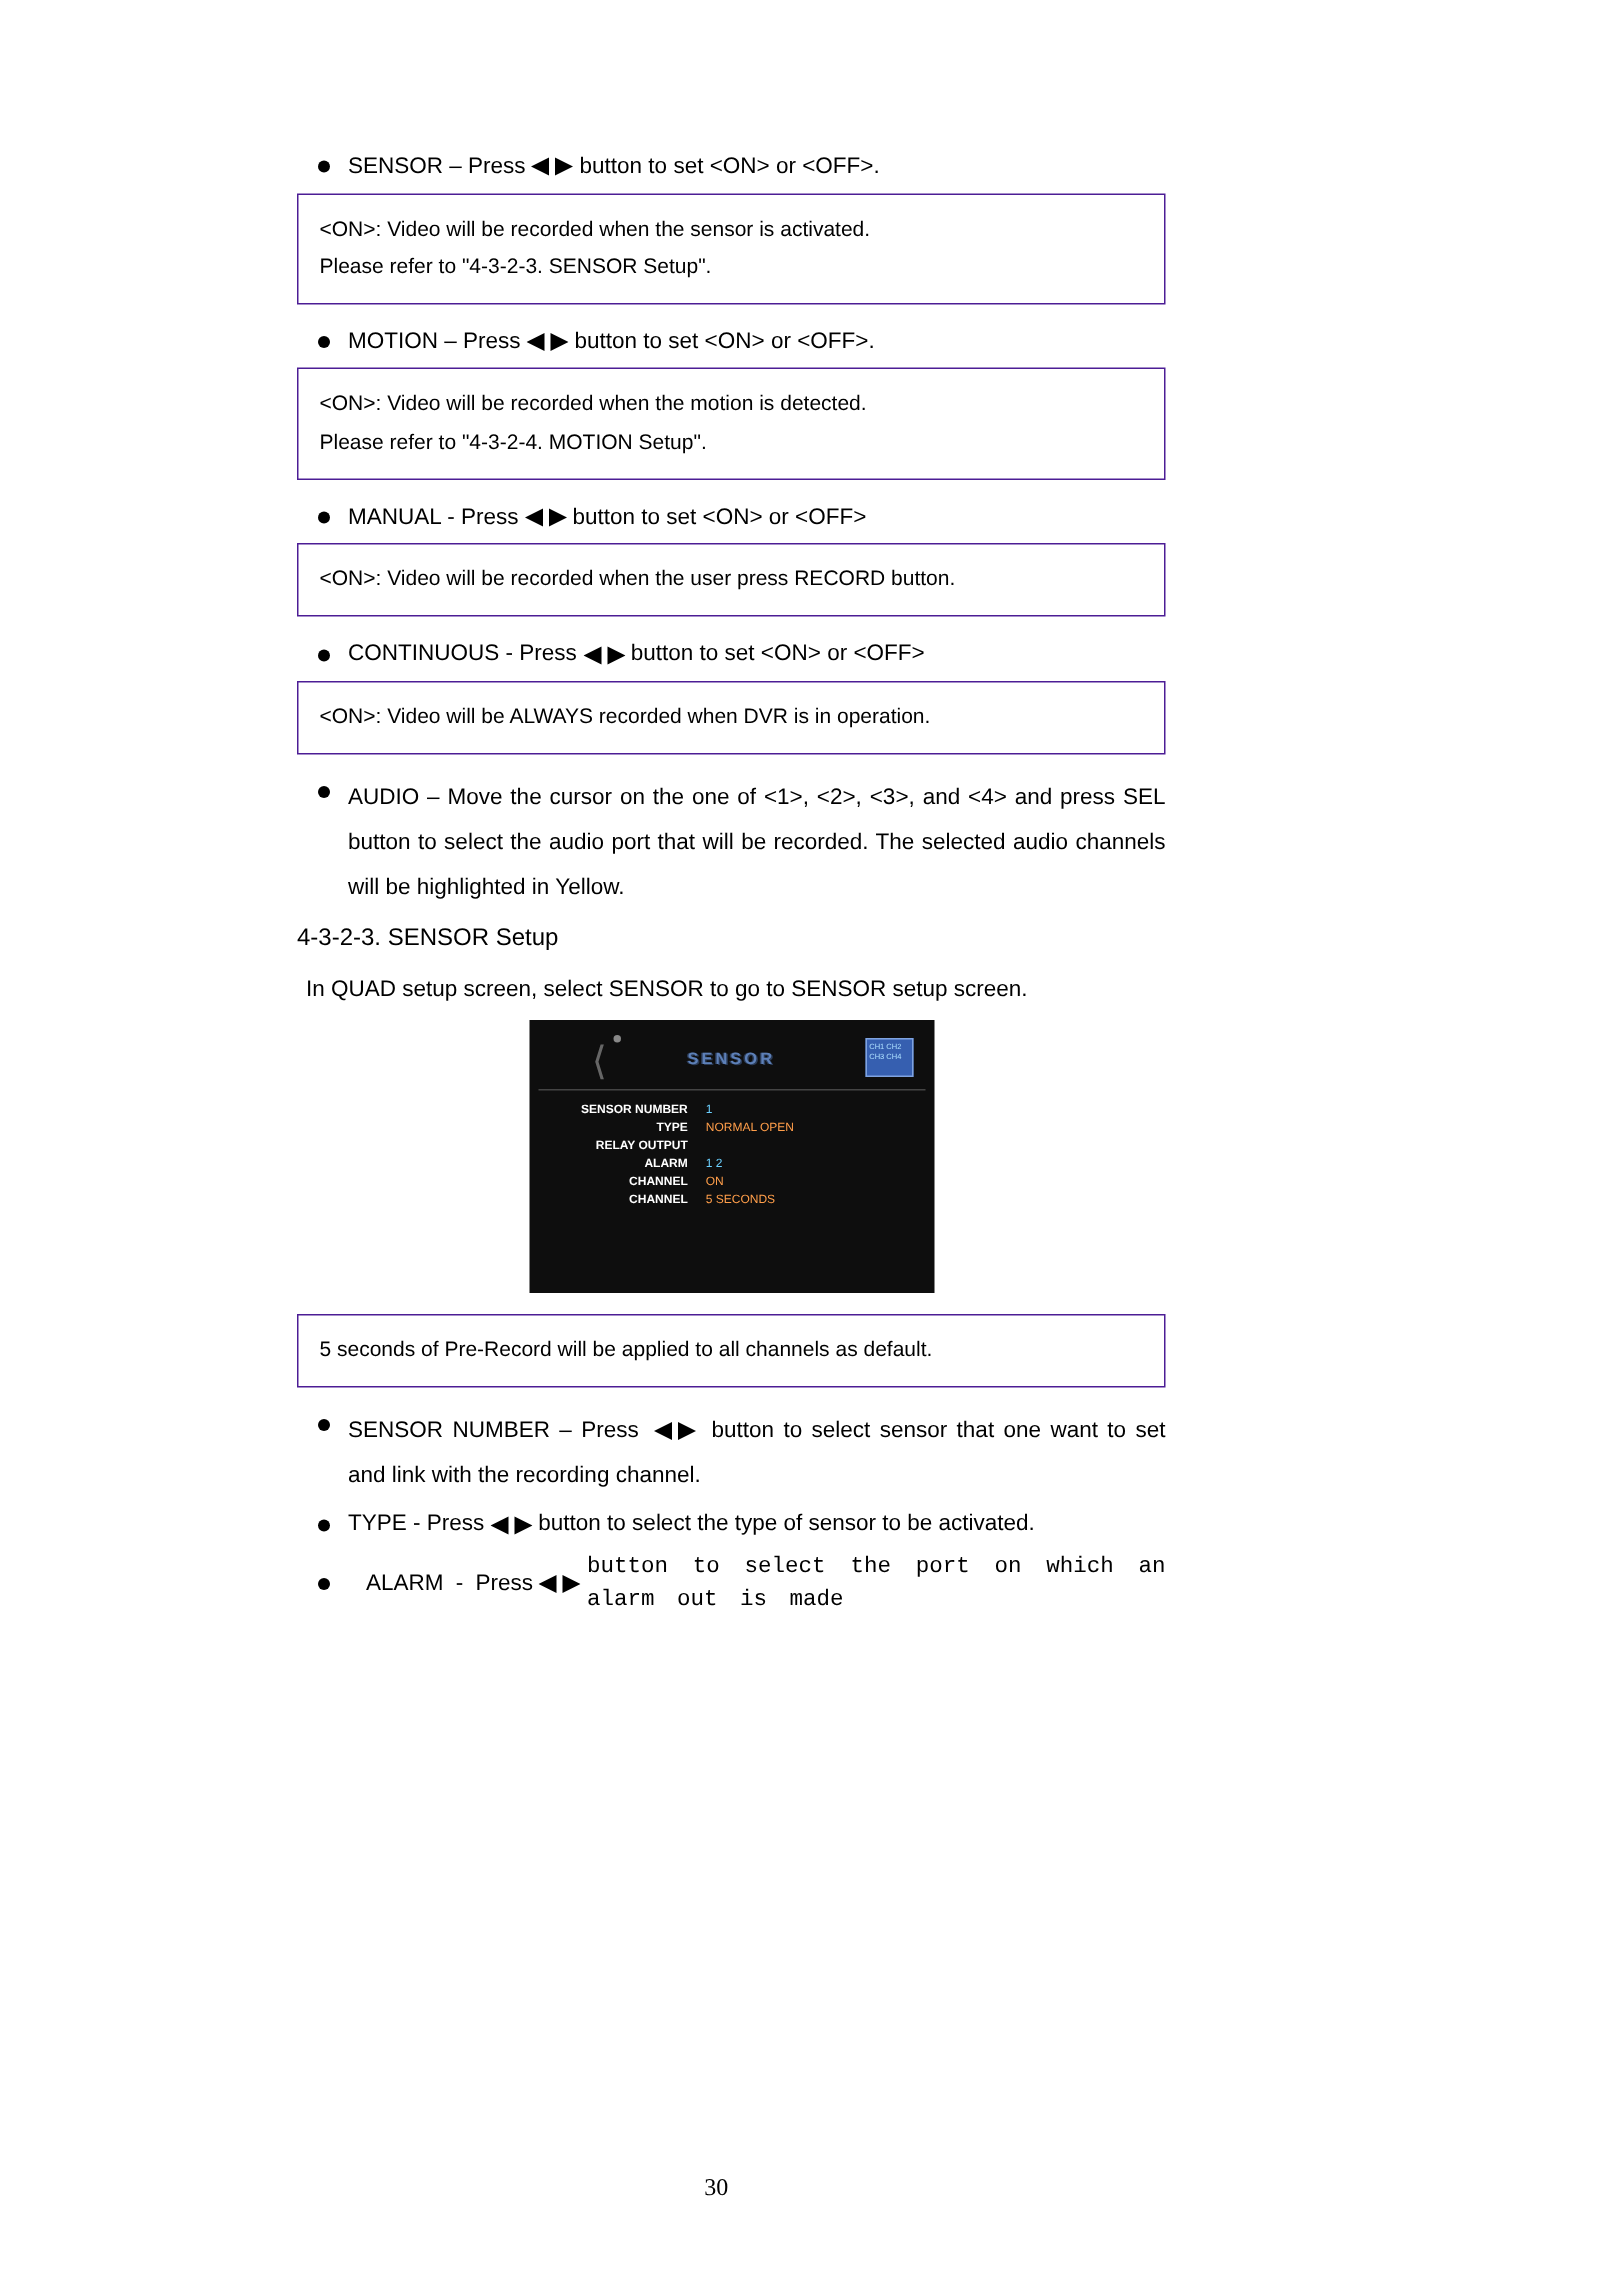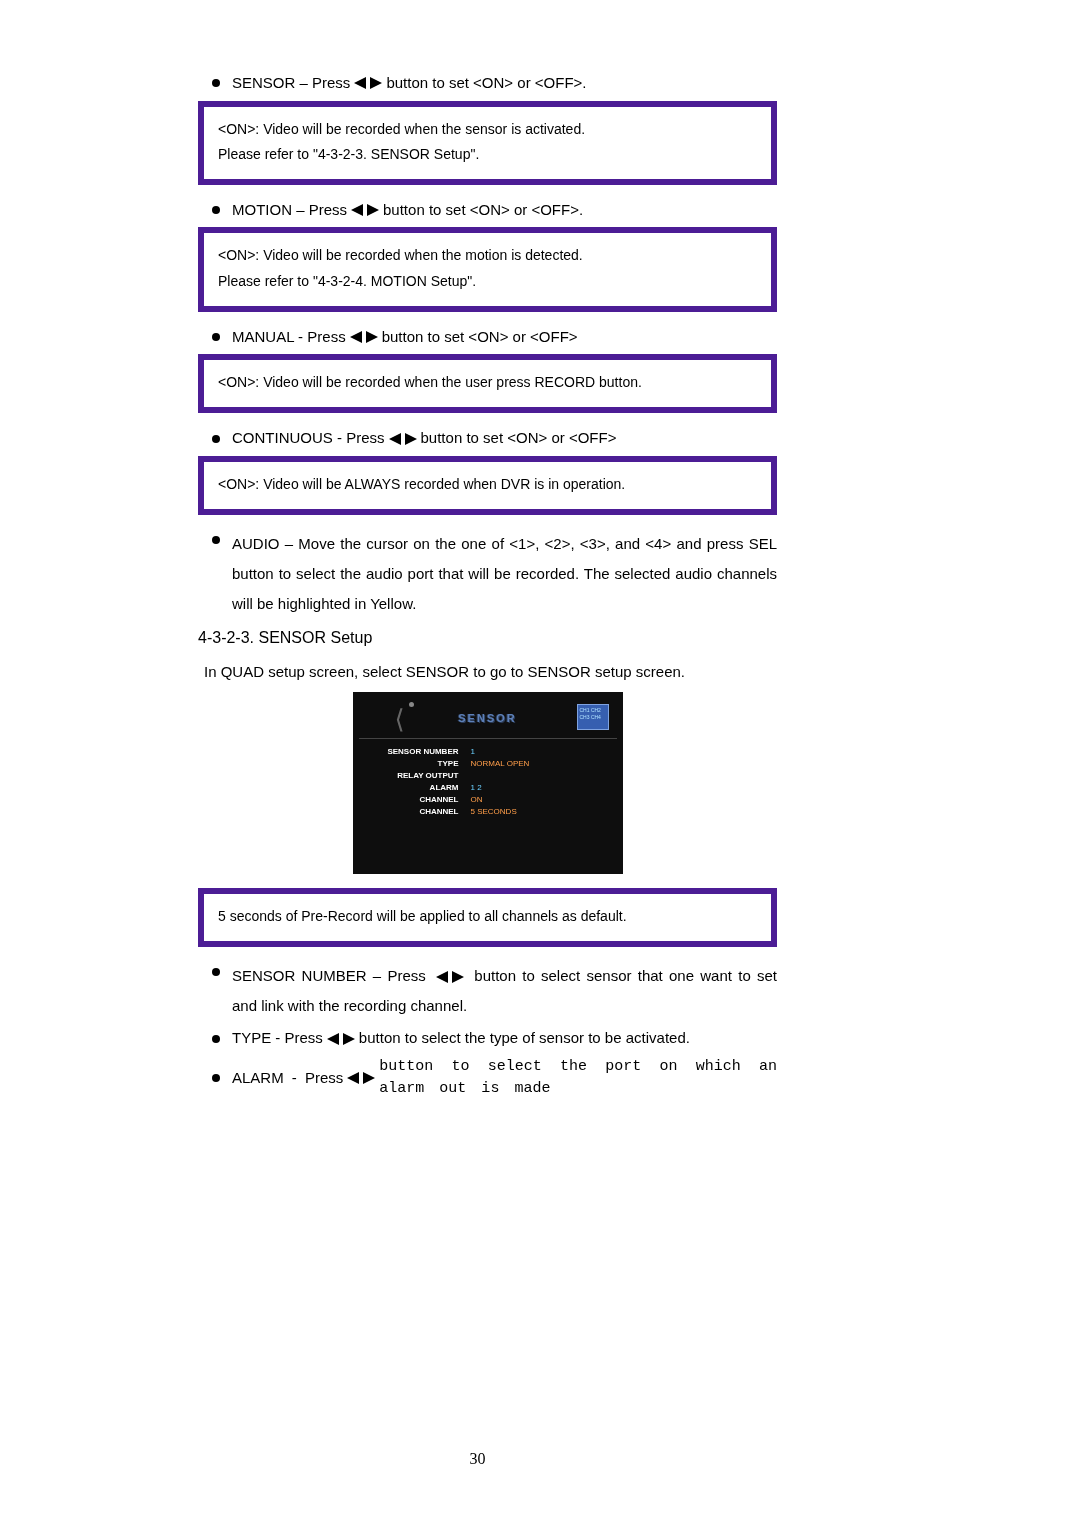--- a/index.html
+++ b/index.html
@@ -6,21 +6,21 @@
   margin: 0;
   padding: 0;
   background: #fff;
   font-family: Arial, sans-serif;
   font-size: 15px;
   color: #000;
 }
 .page {
   width: 955px;
   height: 1528px;
-  padding: 72px 178px 60px 198px;
+  padding: 100px 178px 60px 198px;
   box-sizing: border-box;
   position: relative;
 }
 .bullet-line {
   display: flex;
   align-items: center;
   margin-bottom: 6px;
   line-height: 1.5;
 }
 .bullet-dot {
@@ -35,21 +35,21 @@
 }
 .arrows {
   display: inline-flex;
   align-items: center;
   margin: 0 4px;
 }
 .arrows svg {
   display: block;
 }
 .box {
-  border: 6px solid #4c1d95;
+  border: 1px solid #4c1d95;
   padding: 10px 14px 12px 14px;
   margin: 4px 0 14px 0;
   line-height: 1.8;
   font-size: 14px;
 }
 .box p {
   margin: 0;
 }
 .section-header {
   font-size: 16px;
@@ -298,21 +298,21 @@
       <svg width="28" height="14">
           <polygon points="0,7 12,1 12,13" fill="#000"></polygon>
           <polygon points="28,7 16,1 16,13" fill="#000"></polygon>
         </svg>
     </span>
     <span> button to select the type of sensor to be activated.</span>
   </div>
 
   <div class="bullet-line" style="text-align:justify;width:100%;">
     <span class="bullet-dot"></span>
-    <span style="flex:1;display:flex;align-items:center;">
+    <span style="flex:1;display:flex;align-items:center;margin-left:12px;">
       <span style="word-spacing:4px;">ALARM - Press </span>
       <span class="arrows">
         <svg width="28" height="14">
             <polygon points="0,7 12,1 12,13" fill="#000"></polygon>
             <polygon points="28,7 16,1 16,13" fill="#000"></polygon>
           </svg>
       </span>
       <span style="word-spacing:6px;flex:1;font-family:Liberation Mono, monospace;"> button to select the port on which an alarm out is made</span>
     </span>
   </div>

